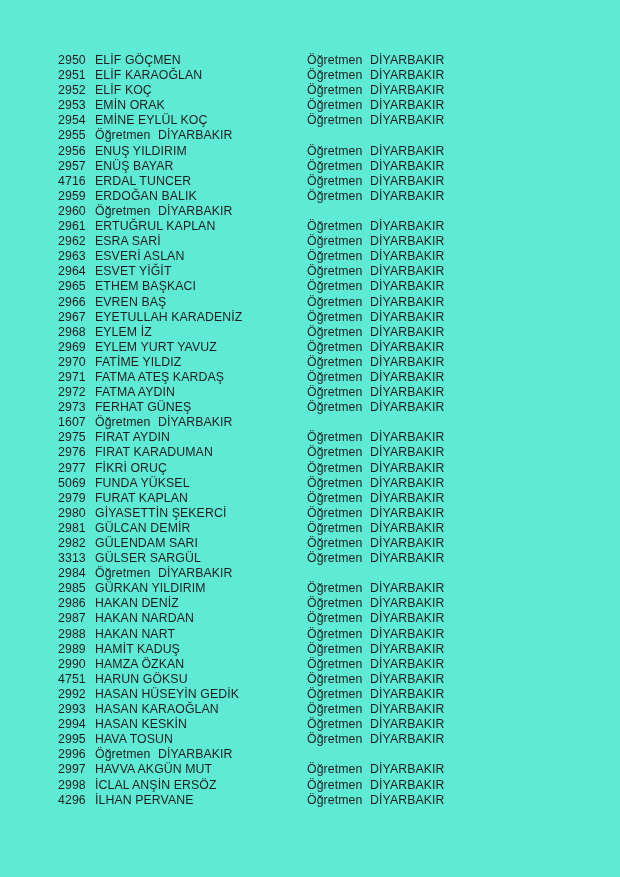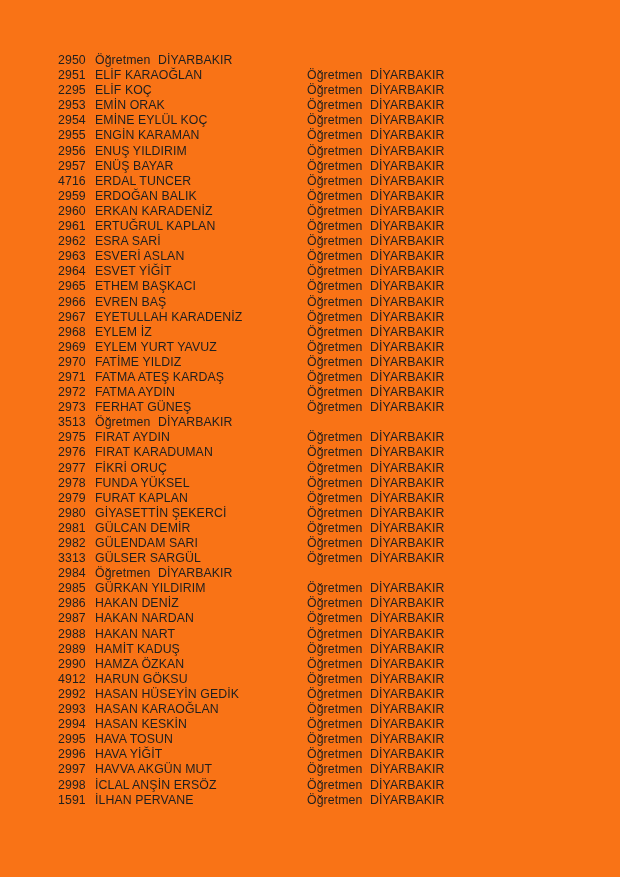--- a/index.html
+++ b/index.html
@@ -4,21 +4,21 @@
 <style>
   html, body {
     margin: 0;
     padding: 0;
     background: #ffffff;
   }
   .doc {
     position: relative;
     width: 620px;
     height: 877px;
-    background: #f97316;
+    background: #5eead4;
     overflow: hidden;
     font-family: "Liberation Sans", "DejaVu Sans", sans-serif;
     color: #1f1f1f;
   }
   .list {
     position: absolute;
     left: 58px;
     top: 53px;
     width: 520px;
   }
@@ -37,50 +37,50 @@
   .row .city { flex: 0 0 auto; }
 </style>
 </head>
 <body>
 
 <div class="doc">
   <div class="list" id="teacher-list">
 
   <div class="row">
       <span class="no">2950</span>
+      <span class="name">ELİF GÖÇMEN</span>
       <span class="role">Öğretmen</span>
       <span class="city">DİYARBAKIR</span>
     </div>
       <div class="row">
       <span class="no">2951</span>
       <span class="name">ELİF KARAOĞLAN</span>
       <span class="role">Öğretmen</span>
       <span class="city">DİYARBAKIR</span>
     </div>
       <div class="row">
-      <span class="no">2295</span>
+      <span class="no">2952</span>
       <span class="name">ELİF KOÇ</span>
       <span class="role">Öğretmen</span>
       <span class="city">DİYARBAKIR</span>
     </div>
       <div class="row">
       <span class="no">2953</span>
       <span class="name">EMİN ORAK</span>
       <span class="role">Öğretmen</span>
       <span class="city">DİYARBAKIR</span>
     </div>
       <div class="row">
       <span class="no">2954</span>
       <span class="name">EMİNE EYLÜL KOÇ</span>
       <span class="role">Öğretmen</span>
       <span class="city">DİYARBAKIR</span>
     </div>
       <div class="row">
       <span class="no">2955</span>
-      <span class="name">ENGİN KARAMAN</span>
       <span class="role">Öğretmen</span>
       <span class="city">DİYARBAKIR</span>
     </div>
       <div class="row">
       <span class="no">2956</span>
       <span class="name">ENUŞ YILDIRIM</span>
       <span class="role">Öğretmen</span>
       <span class="city">DİYARBAKIR</span>
     </div>
       <div class="row">
@@ -96,21 +96,20 @@
       <span class="city">DİYARBAKIR</span>
     </div>
       <div class="row">
       <span class="no">2959</span>
       <span class="name">ERDOĞAN BALIK</span>
       <span class="role">Öğretmen</span>
       <span class="city">DİYARBAKIR</span>
     </div>
       <div class="row">
       <span class="no">2960</span>
-      <span class="name">ERKAN KARADENİZ</span>
       <span class="role">Öğretmen</span>
       <span class="city">DİYARBAKIR</span>
     </div>
       <div class="row">
       <span class="no">2961</span>
       <span class="name">ERTUĞRUL KAPLAN</span>
       <span class="role">Öğretmen</span>
       <span class="city">DİYARBAKIR</span>
     </div>
       <div class="row">
@@ -179,21 +178,21 @@
       <span class="role">Öğretmen</span>
       <span class="city">DİYARBAKIR</span>
     </div>
       <div class="row">
       <span class="no">2973</span>
       <span class="name">FERHAT GÜNEŞ</span>
       <span class="role">Öğretmen</span>
       <span class="city">DİYARBAKIR</span>
     </div>
       <div class="row">
-      <span class="no">3513</span>
+      <span class="no">1607</span>
       <span class="role">Öğretmen</span>
       <span class="city">DİYARBAKIR</span>
     </div>
       <div class="row">
       <span class="no">2975</span>
       <span class="name">FIRAT AYDIN</span>
       <span class="role">Öğretmen</span>
       <span class="city">DİYARBAKIR</span>
     </div>
       <div class="row">
@@ -202,21 +201,21 @@
       <span class="role">Öğretmen</span>
       <span class="city">DİYARBAKIR</span>
     </div>
       <div class="row">
       <span class="no">2977</span>
       <span class="name">FİKRİ ORUÇ</span>
       <span class="role">Öğretmen</span>
       <span class="city">DİYARBAKIR</span>
     </div>
       <div class="row">
-      <span class="no">2978</span>
+      <span class="no">5069</span>
       <span class="name">FUNDA YÜKSEL</span>
       <span class="role">Öğretmen</span>
       <span class="city">DİYARBAKIR</span>
     </div>
       <div class="row">
       <span class="no">2979</span>
       <span class="name">FURAT KAPLAN</span>
       <span class="role">Öğretmen</span>
       <span class="city">DİYARBAKIR</span>
     </div>
@@ -279,21 +278,21 @@
       <span class="role">Öğretmen</span>
       <span class="city">DİYARBAKIR</span>
     </div>
       <div class="row">
       <span class="no">2990</span>
       <span class="name">HAMZA ÖZKAN</span>
       <span class="role">Öğretmen</span>
       <span class="city">DİYARBAKIR</span>
     </div>
       <div class="row">
-      <span class="no">4912</span>
+      <span class="no">4751</span>
       <span class="name">HARUN GÖKSU</span>
       <span class="role">Öğretmen</span>
       <span class="city">DİYARBAKIR</span>
     </div>
       <div class="row">
       <span class="no">2992</span>
       <span class="name">HASAN HÜSEYİN GEDİK</span>
       <span class="role">Öğretmen</span>
       <span class="city">DİYARBAKIR</span>
     </div>
@@ -310,36 +309,35 @@
       <span class="city">DİYARBAKIR</span>
     </div>
       <div class="row">
       <span class="no">2995</span>
       <span class="name">HAVA TOSUN</span>
       <span class="role">Öğretmen</span>
       <span class="city">DİYARBAKIR</span>
     </div>
       <div class="row">
       <span class="no">2996</span>
-      <span class="name">HAVA YİĞİT</span>
       <span class="role">Öğretmen</span>
       <span class="city">DİYARBAKIR</span>
     </div>
       <div class="row">
       <span class="no">2997</span>
       <span class="name">HAVVA AKGÜN MUT</span>
       <span class="role">Öğretmen</span>
       <span class="city">DİYARBAKIR</span>
     </div>
       <div class="row">
       <span class="no">2998</span>
       <span class="name">İCLAL ANŞİN ERSÖZ</span>
       <span class="role">Öğretmen</span>
       <span class="city">DİYARBAKIR</span>
     </div>
       <div class="row">
-      <span class="no">1591</span>
+      <span class="no">4296</span>
       <span class="name">İLHAN PERVANE</span>
       <span class="role">Öğretmen</span>
       <span class="city">DİYARBAKIR</span>
     </div>
     </div>
 </div>
 
 </body></html>

